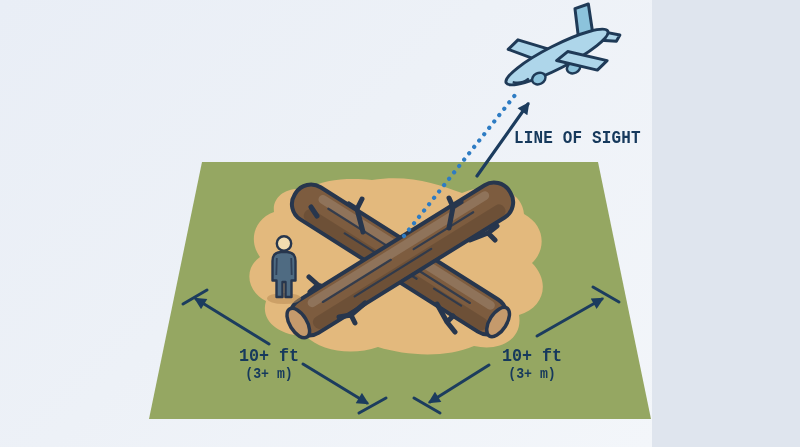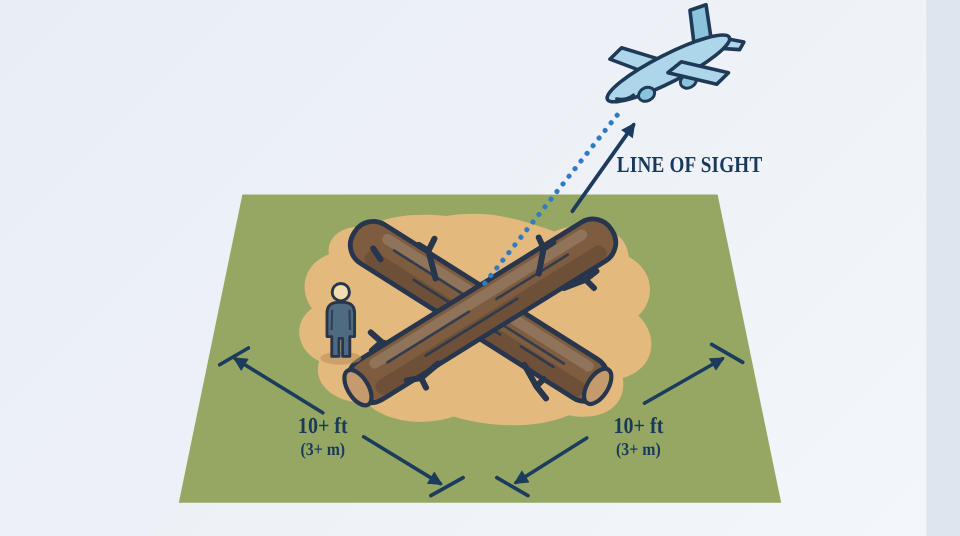--- a/index.html
+++ b/index.html
@@ -1,19 +1,19 @@
 <!DOCTYPE html>
 <html><head>
 <meta charset="utf-8">
 <style>
   html,body{margin:0;padding:0;background:#dfe5ee;}
   .stage{
-    position:relative;width:772px;height:447px;overflow:hidden;
+    position:relative;width:652px;height:447px;overflow:hidden;
     background:linear-gradient(135deg,#e9eef6 0%,#edf1f7 45%,#f3f6fa 100%);
-    font-family:Liberation Serif, serif;
+    font-family:Liberation Mono, monospace;
   }
   .stage svg{position:absolute;left:0;top:0;}
   .label{position:absolute;color:#16395c;white-space:nowrap;}
   .los-label{
     left:514px;top:127px;font-weight:700;font-size:19px;
     transform:scaleX(.84);transform-origin:left center;letter-spacing:.2px;
   }
   .dim{position:absolute;width:84px;text-align:center;color:#16395c;
        transform:scaleX(.88);transform-origin:center top;}
   .dim .ft{font-weight:800;font-size:19px;line-height:18px;}

